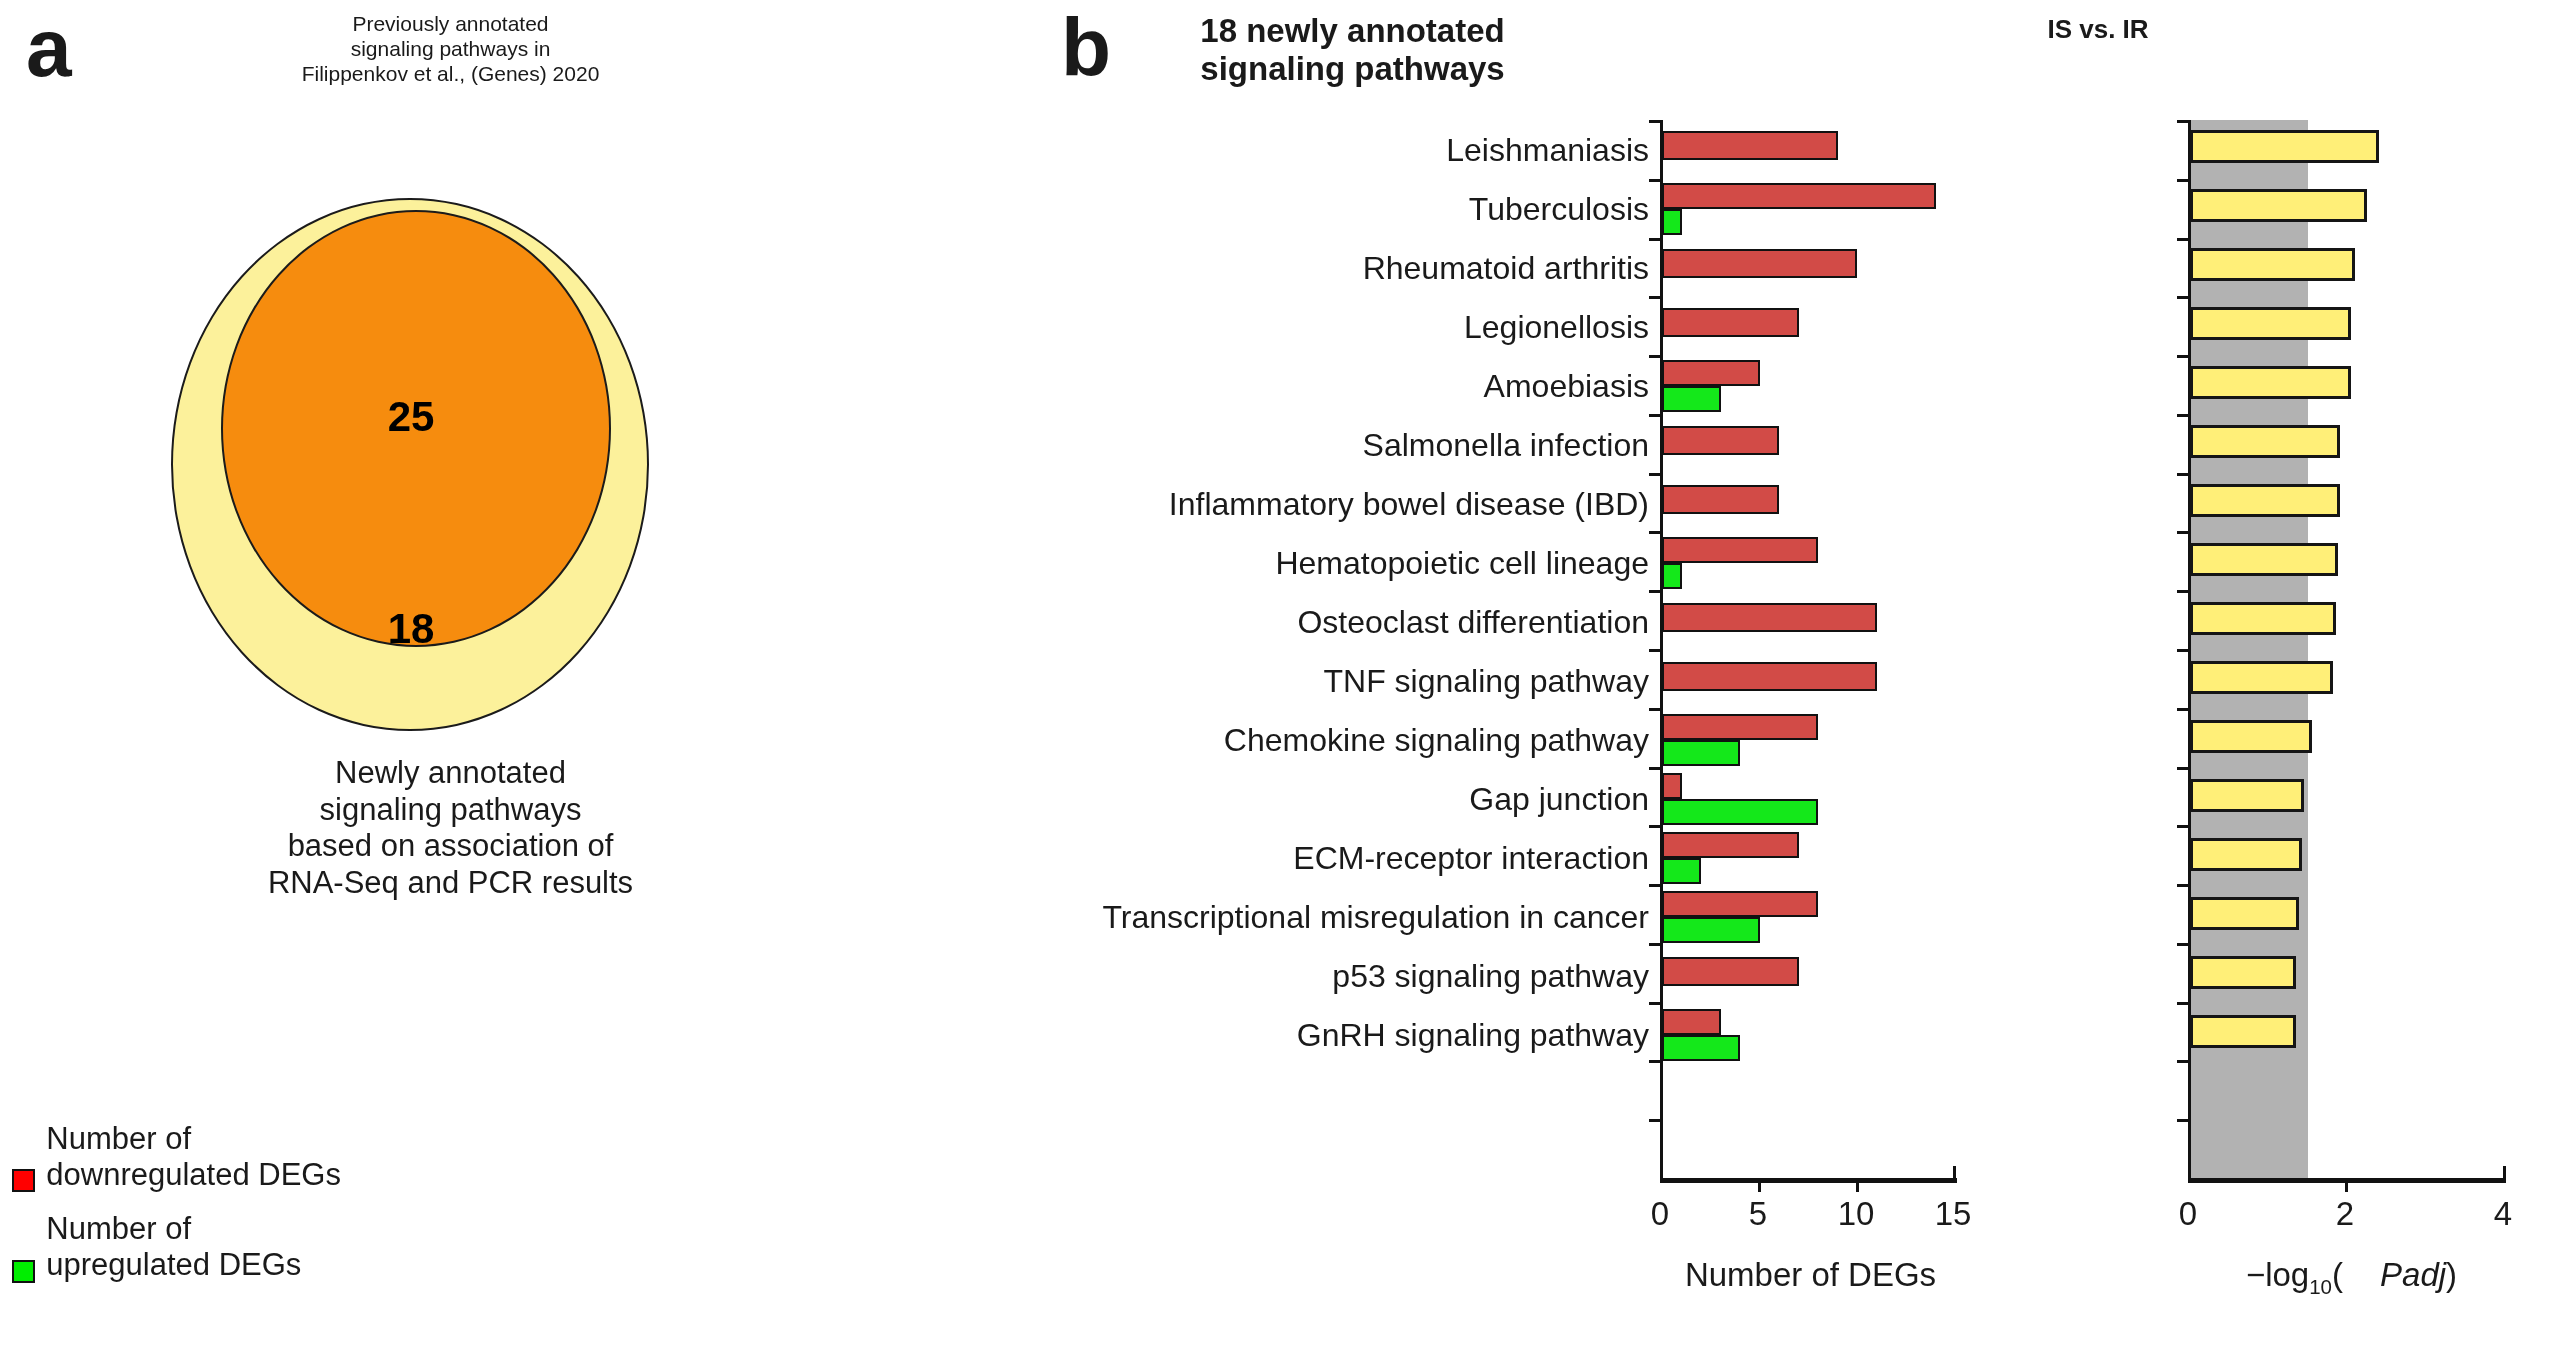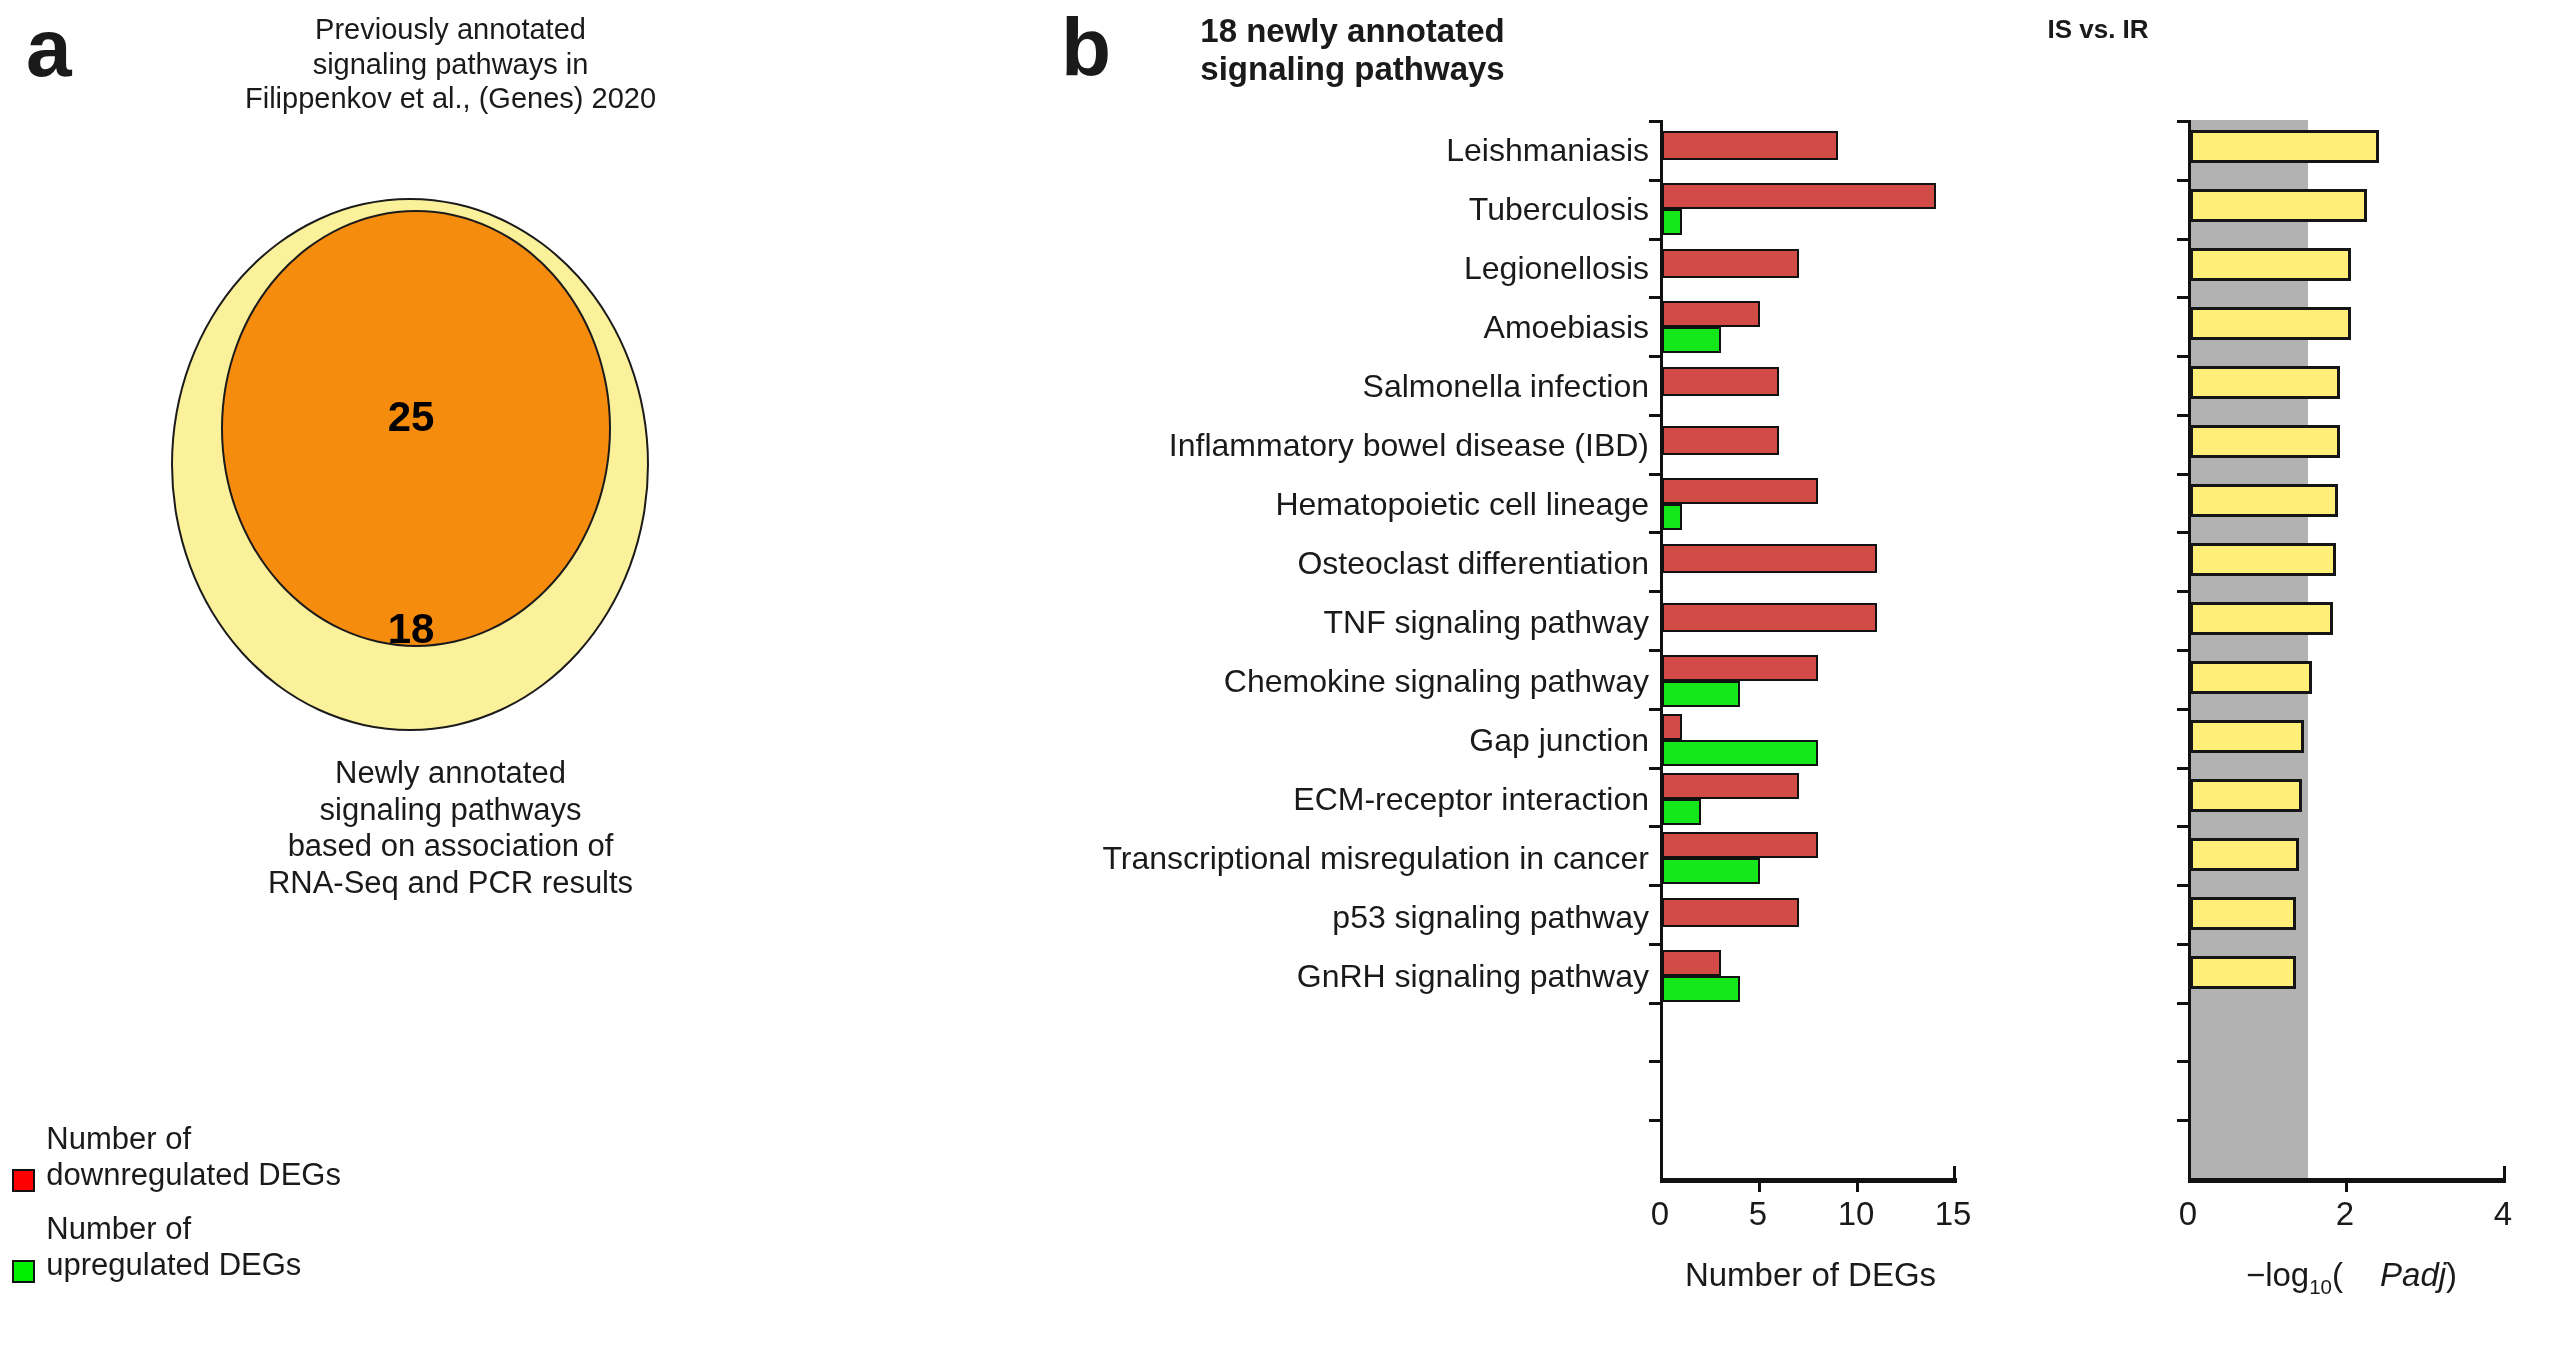--- a/index.html
+++ b/index.html
@@ -17,21 +17,21 @@
 
   .panel-letter {
     font-size:82px; font-weight:bold; line-height:1;
     font-family:"Liberation Sans", sans-serif;
   }
   #a-letter { position:absolute; left:26px; top:6.8px; }
   #b-letter { position:absolute; left:1061px; top:5.5px; }
 
   #a-title {
     position:absolute; left:109px; top:12.3px; width:683px;
-    text-align:center; font-size:29px; line-height:1.18;
+    text-align:center; font-size:21px; line-height:1.18;
   }
 
   #venn-wrap { position:absolute; left:103px; top:198px; width:697px; height:540px; }
   .venn-outer {
     position:absolute; left:68px; top:0;
     width:478px; height:533px;
     border-radius:50%;
     background:#FCF19B;
     border:2.7px solid #1b1b1b;
   }
@@ -255,20 +255,29 @@
         <div class="row-label">Tuberculosis</div>
         <div class="deg-area">
           <div class="bar bar-down" style="width: 274px;"></div>
           <div class="bar bar-up" style="width: 19.5px;"></div>
         </div>
         <div class="padj-area">
           <div class="padj-bar" style="width: 177px;"></div>
         </div>
       </div>
       <div class="row single">
+        <div class="row-label">Rheumatoid arthritis</div>
+        <div class="deg-area">
+          <div class="bar bar-down" style="width: 195px; top: 11px; height: 29px;"></div>
+        </div>
+        <div class="padj-area">
+          <div class="padj-bar" style="width: 165px;"></div>
+        </div>
+      </div>
+      <div class="row single">
         <div class="row-label">Legionellosis</div>
         <div class="deg-area">
           <div class="bar bar-down" style="width: 137px; top: 11px; height: 29px;"></div>
         </div>
         <div class="padj-area">
           <div class="padj-bar" style="width: 161px;"></div>
         </div>
       </div>
       <div class="row pair">
         <div class="row-label">Amoebiasis</div>

